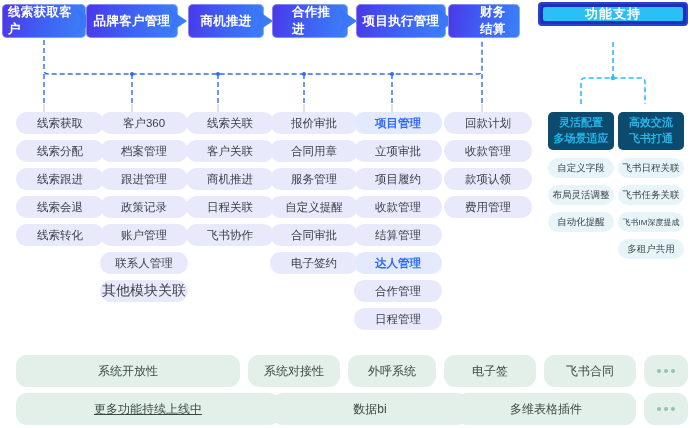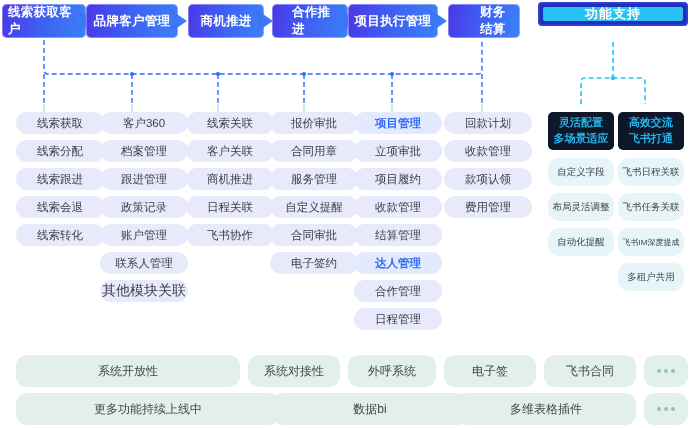--- a/index.html
+++ b/index.html
@@ -59,27 +59,27 @@
     color:#3b3f4a;font-size:11.5px;
     box-sizing:border-box;padding:0 4px;
     white-space:nowrap;
   }
   .pill.sm{font-size:14px;}
   .pill.hl{color:#2f6bfb;font-weight:bold;background:#e4eafd;}
 
   
   .rcol{position:absolute;top:112px;width:66px;}
   .rhead{
-    height:38px;background:#0f172a;border-radius:5px;
+    height:38px;background:#0c4a6e;border-radius:5px;
     display:flex;flex-direction:column;align-items:center;justify-content:center;
     color:#25b4e8;font-size:11px;font-weight:bold;line-height:1.45;
     margin-bottom:8px;
   }
   .rpill{
-    height:28px;margin-bottom:7px;background:#e7f5f8;border-radius:11px;
+    height:20px;margin-bottom:7px;background:#e7f5f8;border-radius:11px;
     display:flex;align-items:center;justify-content:center;
     color:#3b4249;font-size:9.5px;white-space:nowrap;
   }
   .rpill.tiny{font-size:8px;}
 
   
   .grow{position:absolute;height:32px;display:flex;gap:8px;}
   .gcell{
     background:#e3f0ea;border-radius:11px;
     display:flex;align-items:center;justify-content:center;
@@ -131,21 +131,21 @@
     </div>
     <div class="chev" style="left:86px;width:92px;">
       <span>品牌客户管理</span>
     </div>
     <div class="chev" style="left:188px;width:76px;">
       <span>商机推进</span>
     </div>
     <div class="chev" style="left:272px;width:76px;padding-left:20px;">
       <span>合作推进</span>
     </div>
-    <div class="chev" style="left:348px;width:90px;">
+    <div class="chev" style="left:356px;width:90px;">
       <span>项目执行管理</span>
     </div>
     <div class="chev last" style="left:448px;width:72px;padding-left:32px;">
       <span>财务结算</span>
     </div>
   </div>
 
   <div class="support-wrap">
     <div class="support-inner">功能支持</div>
   </div>
@@ -231,21 +231,21 @@
         <div class="gcell" style="position: absolute; left: 544px; width: 92px; height: 32px;">飞书合同</div>
         <div class="gcell" style="position: absolute; left: 644px; width: 44px; height: 32px;">
           <div class="dots">
             <i></i>
             <i></i>
             <i></i>
           </div>
         </div>
       </div>
       <div class="grow" style="top: 393px; left: 0px; width: 690px;">
-        <div class="gcell" style="position: absolute; left: 16px; width: 264px; height: 32px;">更多功能持续上线中</div>
+        <div class="gcell" style="position: absolute; left: 16px; width: 264px; height: 32px; text-decoration: underline;">更多功能持续上线中</div>
         <div class="gcell" style="position: absolute; left: 272px; width: 196px; height: 32px;">数据bi</div>
         <div class="gcell" style="position: absolute; left: 456px; width: 180px; height: 32px;">多维表格插件</div>
         <div class="gcell" style="position: absolute; left: 644px; width: 44px; height: 32px;">
           <div class="dots">
             <i></i>
             <i></i>
             <i></i>
           </div>
         </div>
       </div>

